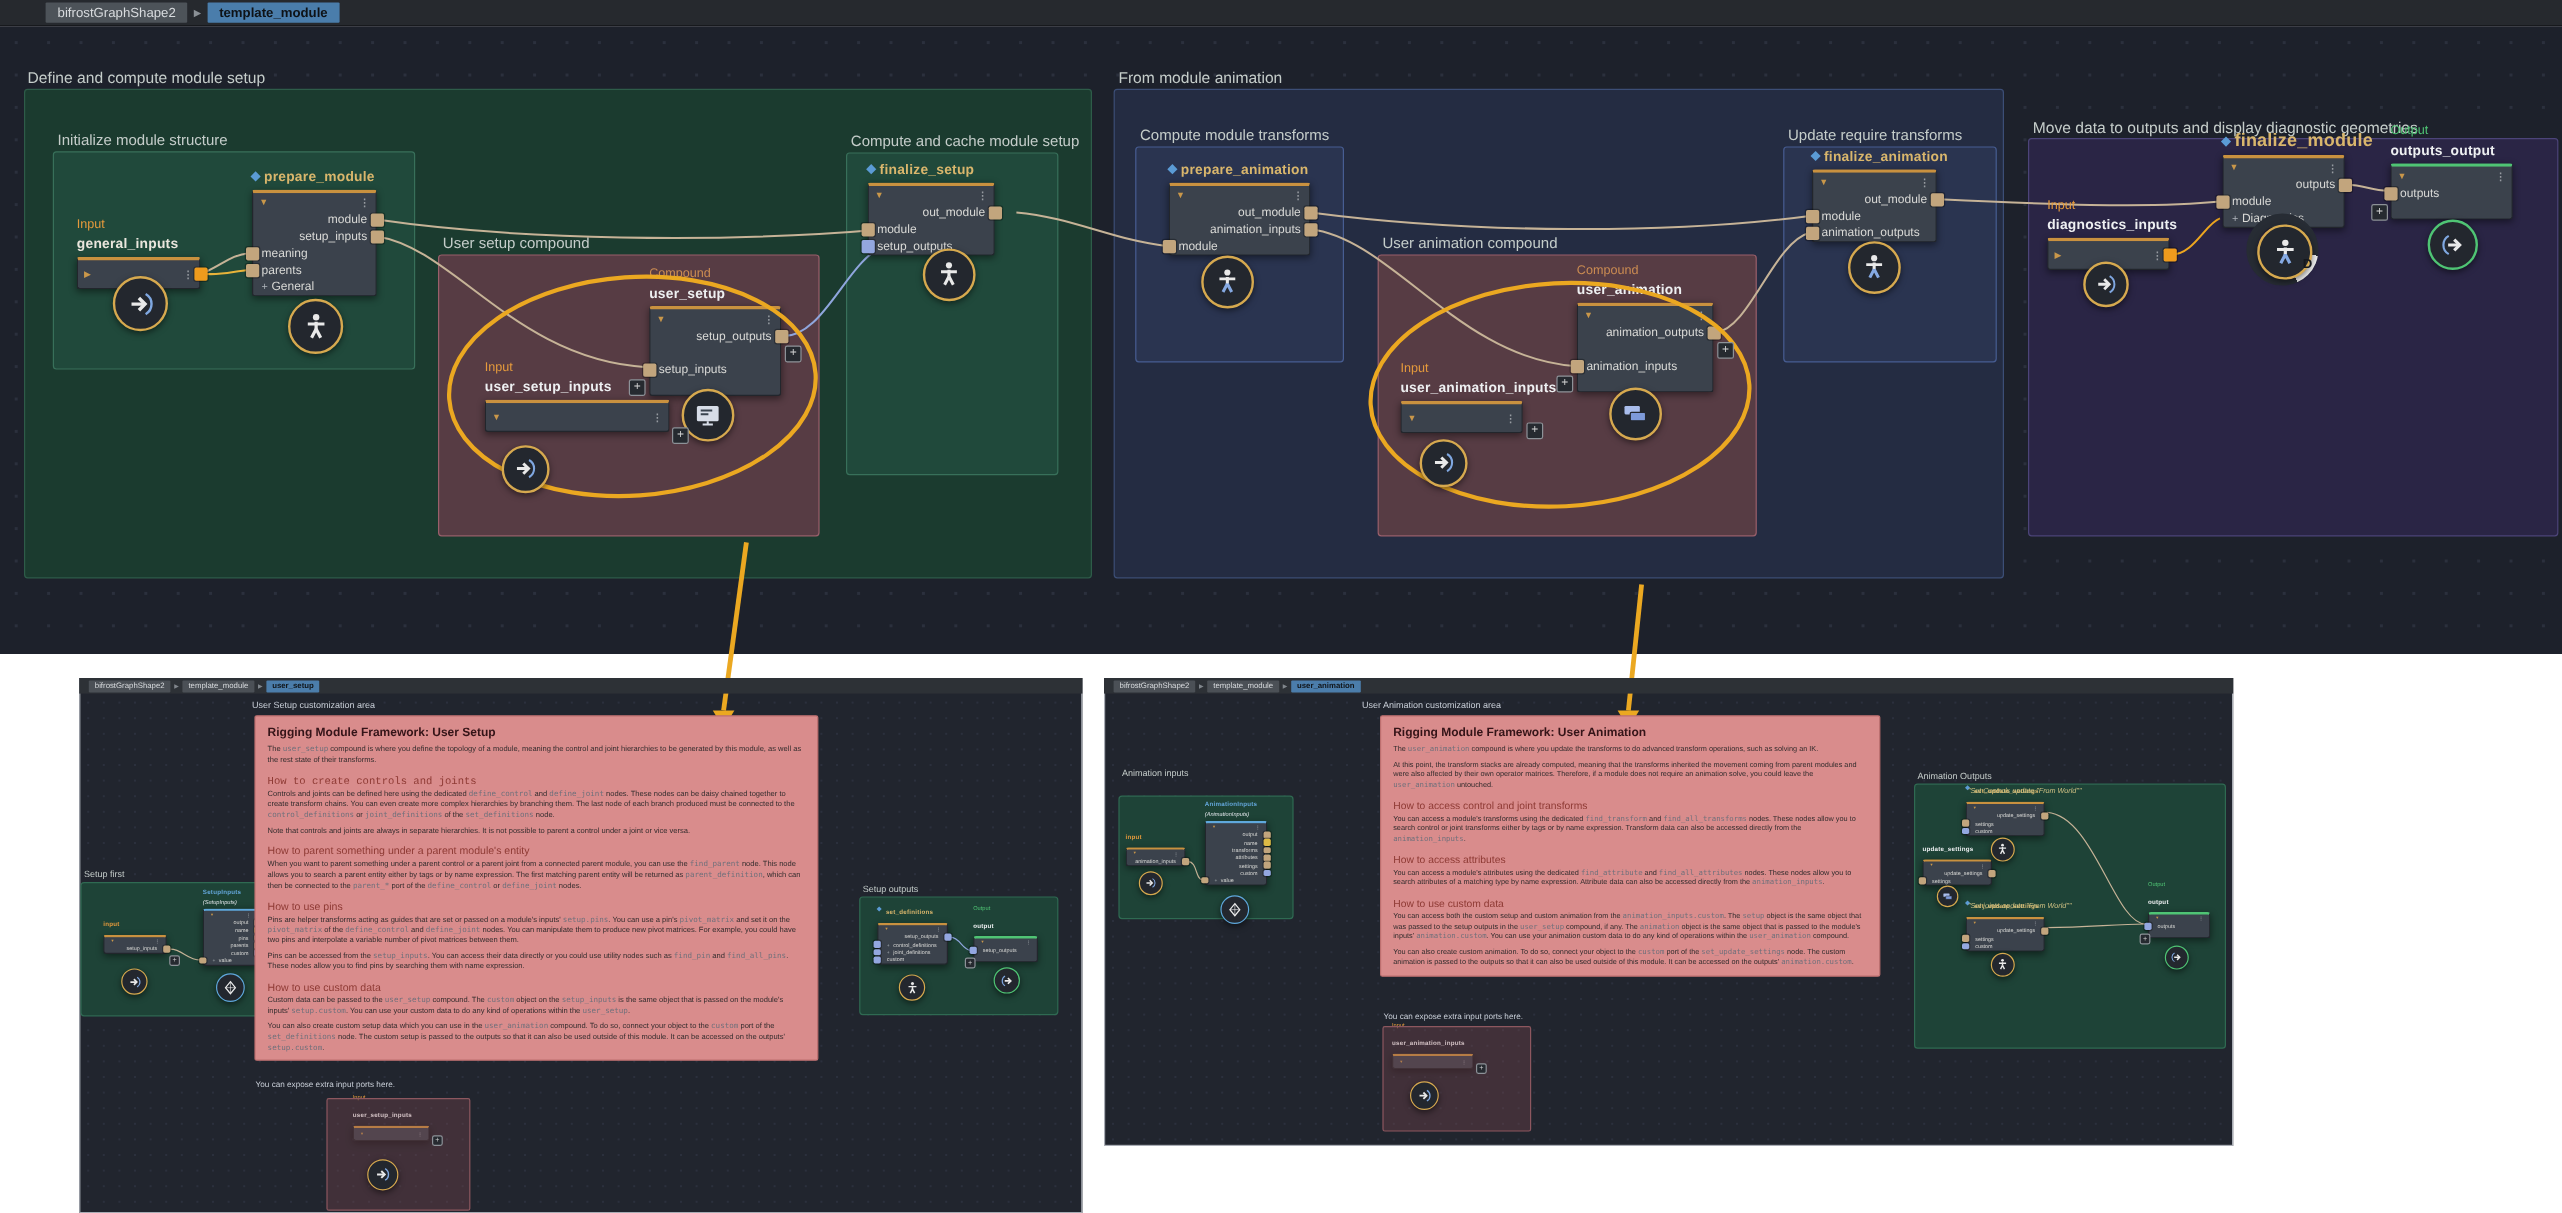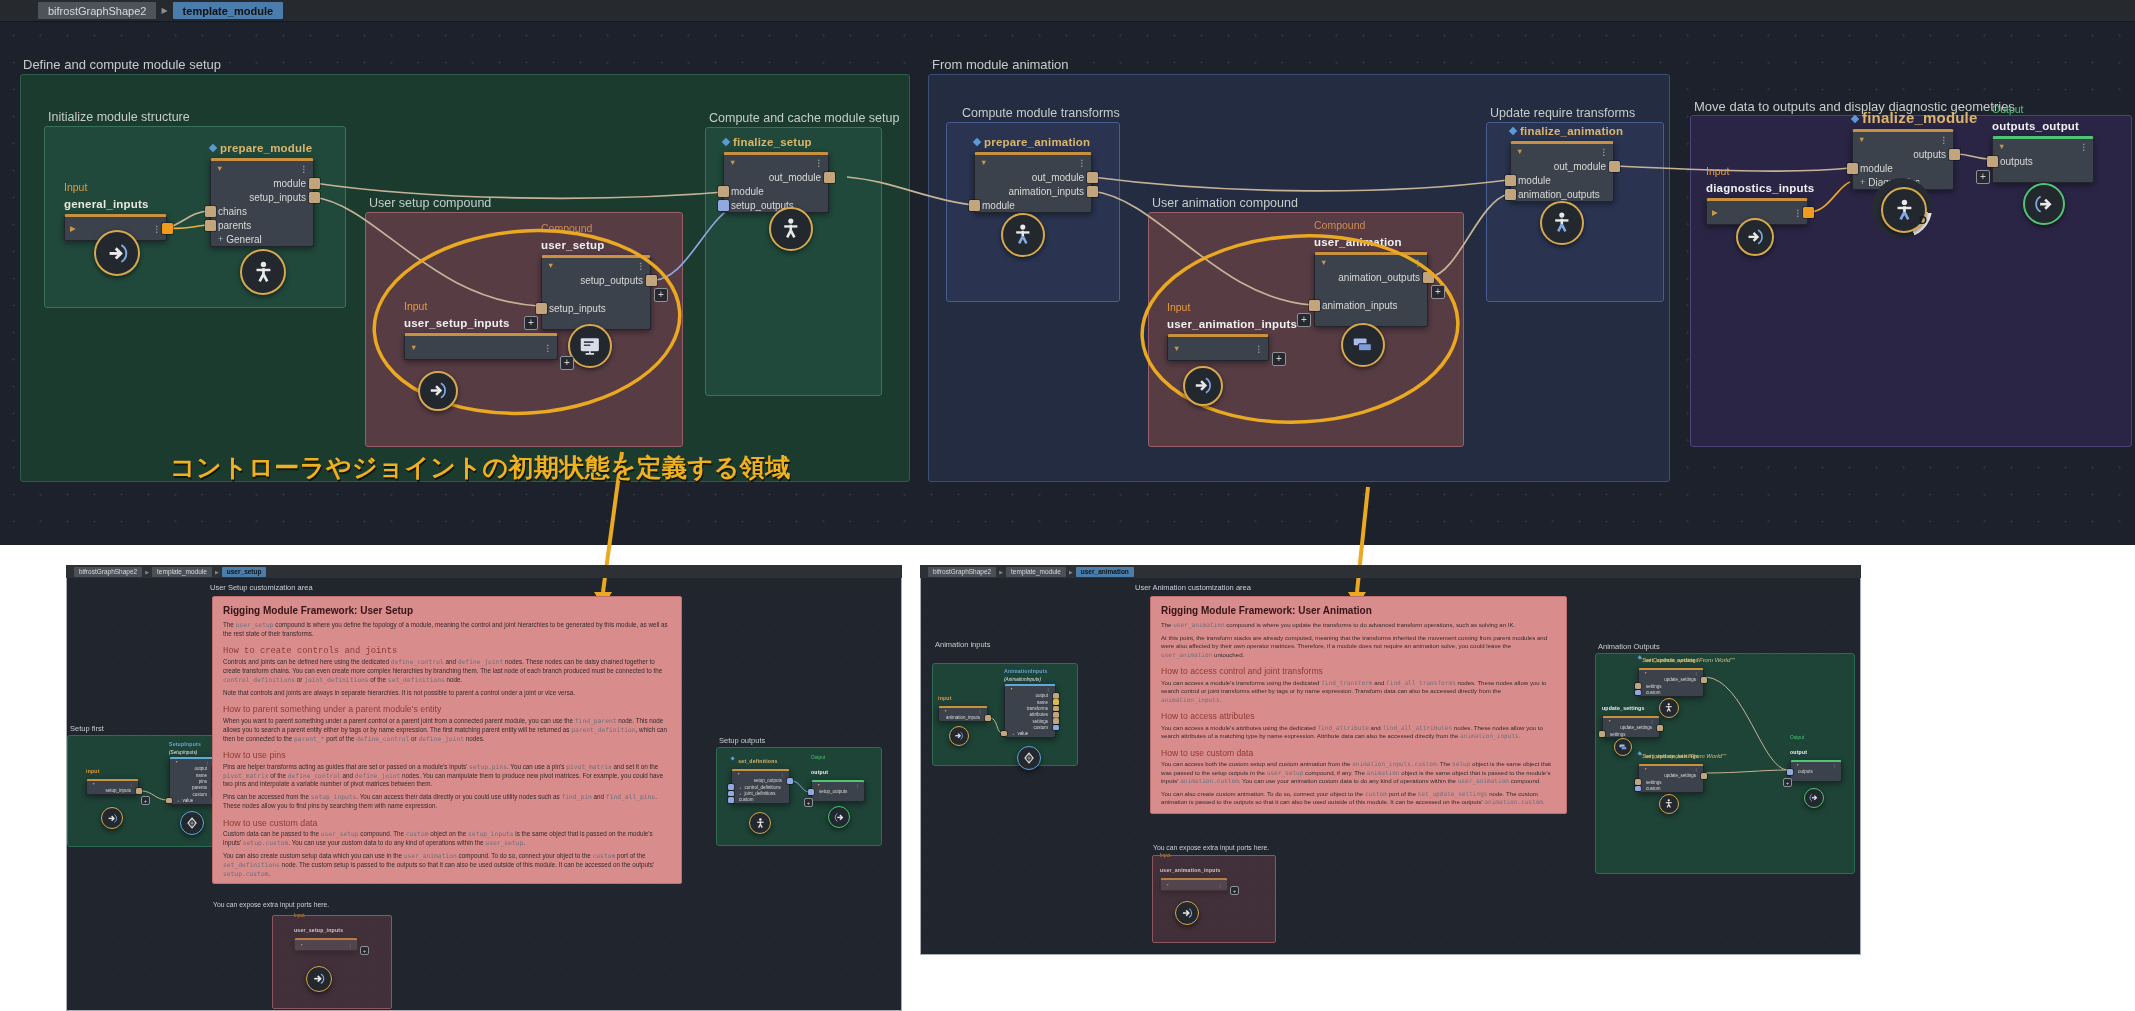--- a/index.html
+++ b/index.html
@@ -58,21 +58,21 @@
     <div class="rlabel" style="left: 23px; top: 57px; position: absolute; font-size: 13px;">Define and compute module setup</div>
     <div class="region" style="left: 44px; top: 126px; width: 300px; height: 180px; position: absolute; background: rgb(32, 73, 59); border: 1px solid rgb(56, 112, 90);"></div>
     <div class="rlabel" style="left: 48px; top: 110px; position: absolute;">Initialize module structure</div>
     <div class="region" style="left: 705px; top: 127px; width: 175px; height: 267px; position: absolute; background: rgb(32, 73, 59); border: 1px solid rgb(56, 112, 90);"></div>
     <div class="rlabel" style="left: 709px; top: 111px; position: absolute;">Compute and cache module setup</div>
     <div class="region" style="left: 365px; top: 212px; width: 316px; height: 233px; position: absolute; background: rgb(87, 60, 68); border: 1px solid rgb(154, 95, 107);"></div>
     <div class="rlabel" style="left: 369px; top: 196px; position: absolute;">User setup compound</div>
     <div class="region" style="left: 928px; top: 74px; width: 740px; height: 406px; position: absolute; background: rgb(36, 44, 66); border: 1px solid rgb(60, 78, 118);"></div>
     <div class="rlabel" style="left: 932px; top: 57px; position: absolute; font-size: 13px;">From module animation</div>
     <div class="region" style="left: 946px; top: 122px; width: 172px; height: 178px; position: absolute; background: rgb(42, 52, 80); border: 1px solid rgb(71, 93, 146);"></div>
-    <div class="rlabel" style="left: 950px; top: 106px; position: absolute; margin-left: 12px;">Compute module transforms</div>
+    <div class="rlabel" style="left: 950px; top: 106px; position: absolute;">Compute module transforms</div>
     <div class="region" style="left: 1148px; top: 212px; width: 314px; height: 233px; position: absolute; background: rgb(87, 60, 68); border: 1px solid rgb(154, 95, 107);"></div>
     <div class="rlabel" style="left: 1152px; top: 196px; position: absolute;">User animation compound</div>
     <div class="region" style="left: 1486px; top: 122px; width: 176px; height: 178px; position: absolute; background: rgb(42, 52, 80); border: 1px solid rgb(71, 93, 146);"></div>
     <div class="rlabel" style="left: 1490px; top: 106px; position: absolute;">Update require transforms</div>
     <div class="region" style="left: 1690px; top: 115px; width: 440px; height: 330px; position: absolute; background: rgb(42, 37, 69); border: 1px solid rgb(76, 68, 121);"></div>
     <div class="rlabel" style="left: 1694px; top: 99px; position: absolute; font-size: 13px;">Move data to outputs and display diagnostic geometries</div>
     <svg class="layer" width="2135" height="1011">
       <path d="M168,228 C184,222 192,212 208,211" fill="none" stroke="#c6b397" stroke-width="1.7"></path>
       <path d="M168,228 C184,230 194,226 208,225" fill="none" stroke="#e8b33a" stroke-width="1.7"></path>
       <path d="M314,183 C430,200 600,203 737,191" fill="none" stroke="#c6b397" stroke-width="1.7"></path>
@@ -117,21 +117,21 @@
         </div>
         <div class="nrow r" style="height: 14px; font-size: 10px;">
           <span>module</span>
         </div>
         <div class="port" style="width: 11px; height: 11px; top: 16.5px; right: -6.5px; background: rgb(194, 165, 125);"></div>
         <div class="nrow r" style="height: 14px; font-size: 10px;">
           <span>setup_inputs</span>
         </div>
         <div class="port" style="width: 11px; height: 11px; top: 30.5px; right: -6.5px; background: rgb(194, 165, 125);"></div>
         <div class="nrow l" style="height: 14px; font-size: 10px;">
-          <span>chains</span>
+          <span>meaning</span>
         </div>
         <div class="port" style="width: 11px; height: 11px; top: 44.5px; left: -6.5px; background: rgb(194, 165, 125);"></div>
         <div class="nrow l" style="height: 14px; font-size: 10px;">
           <span>parents</span>
         </div>
         <div class="port" style="width: 11px; height: 11px; top: 58.5px; left: -6.5px; background: rgb(194, 165, 125);"></div>
         <div class="nrow l" style="height: 14px; font-size: 10px;">
           <span class="pg" style="font-size: 9px;">+</span>
           <span>General</span>
         </div>
@@ -411,21 +411,20 @@
       </div>
     </div>
     <div class="plusbtn" style="left: 1976px; top: 170px; width: 12px; height: 12px; position: absolute; font-size: 10px;">+</div>
     <div class="circle" style="left: 2023px; top: 183px; width: 38px; height: 38px; position: absolute; border: 2.6px solid rgb(79, 196, 116);">
       <svg viewBox="0 0 24 24">
         <path d="M8.5 4.5a8.6 8.6 0 0 0 0 15" fill="none" stroke="#7fa7e0" stroke-width="1.8"></path>
         <path d="M8 12h9" stroke="#e9e9e9" stroke-width="2.6" fill="none"></path>
         <path d="M13 7.5 17.5 12 13 16.5" fill="none" stroke="#e9e9e9" stroke-width="2.6"></path>
       </svg>
     </div>
-    <div class="jp" style="left: 170px; top: 452px; position: absolute; font-size: 25px;">コントローラやジョイントの初期状態を定義する領域</div>
     <div class="inset" style="left: 66px; top: 565px; width: 836px; height: 446px; position: absolute;"></div>
     <div class="itabs" style="left: 66px; top: 565px; width: 836px; height: 13px; position: absolute;">
       <div class="itab">bifrostGraphShape2</div>
       <span class="isep">▶</span>
       <div class="itab">template_module</div>
       <span class="isep">▶</span>
       <div class="itab on">user_setup</div>
     </div>
     <div class="ilabel" style="left: 210px; top: 583px; position: absolute; font-size: 7.5px;">User Setup customization area</div>
     <div class="region" style="left: 67px; top: 735px; width: 171px; height: 110px; position: absolute; background: rgb(30, 67, 55); border: 1px solid rgb(47, 106, 82);"></div>

